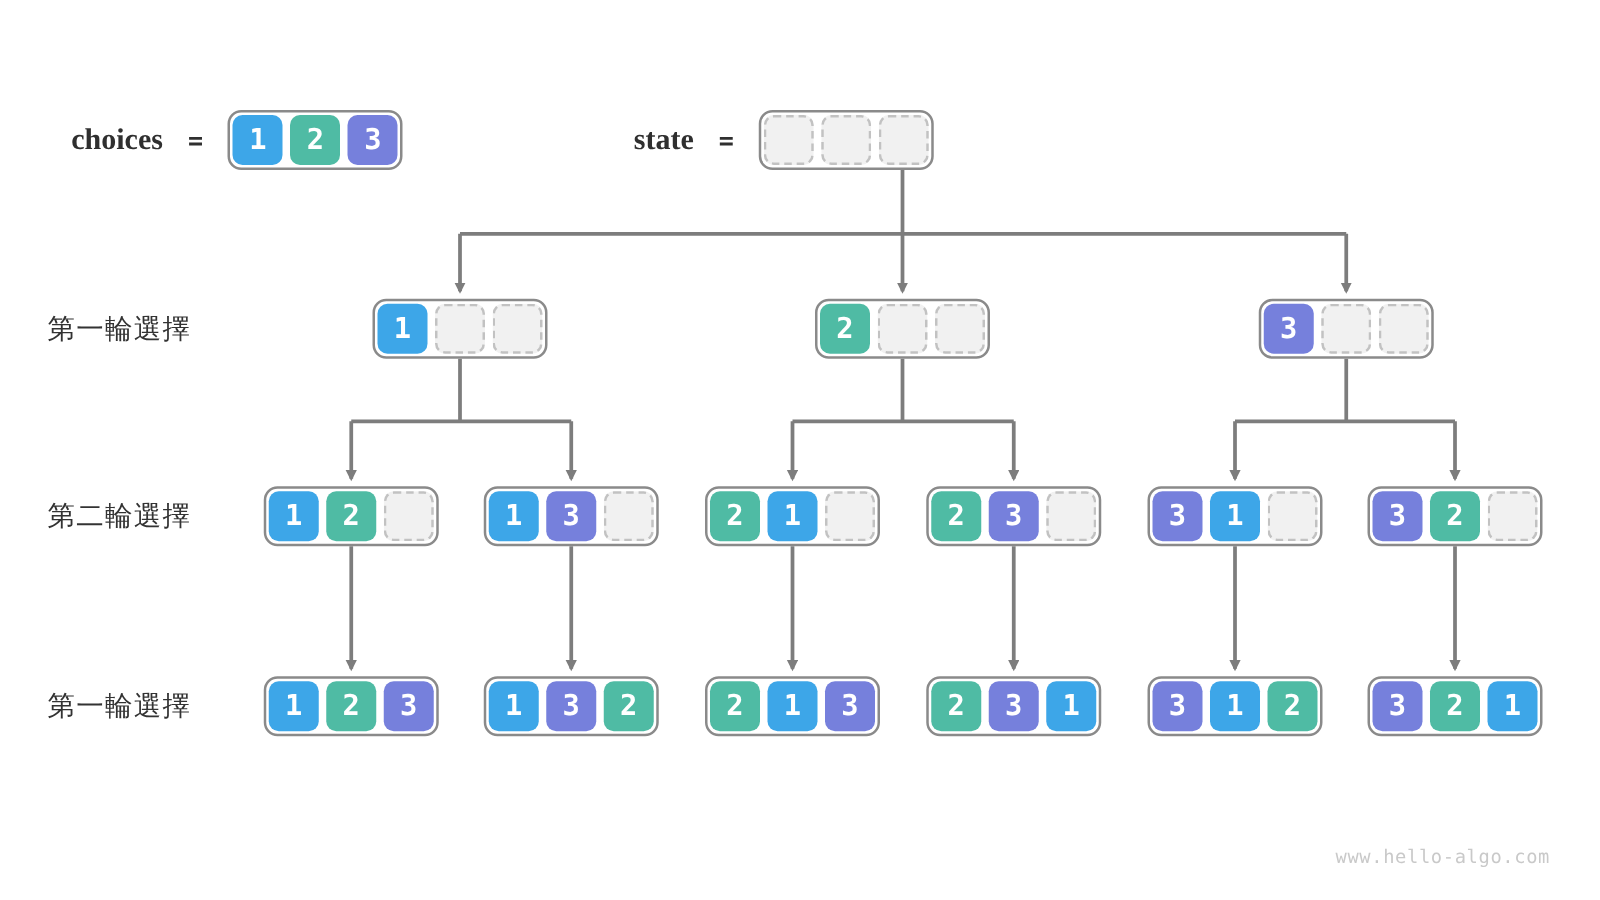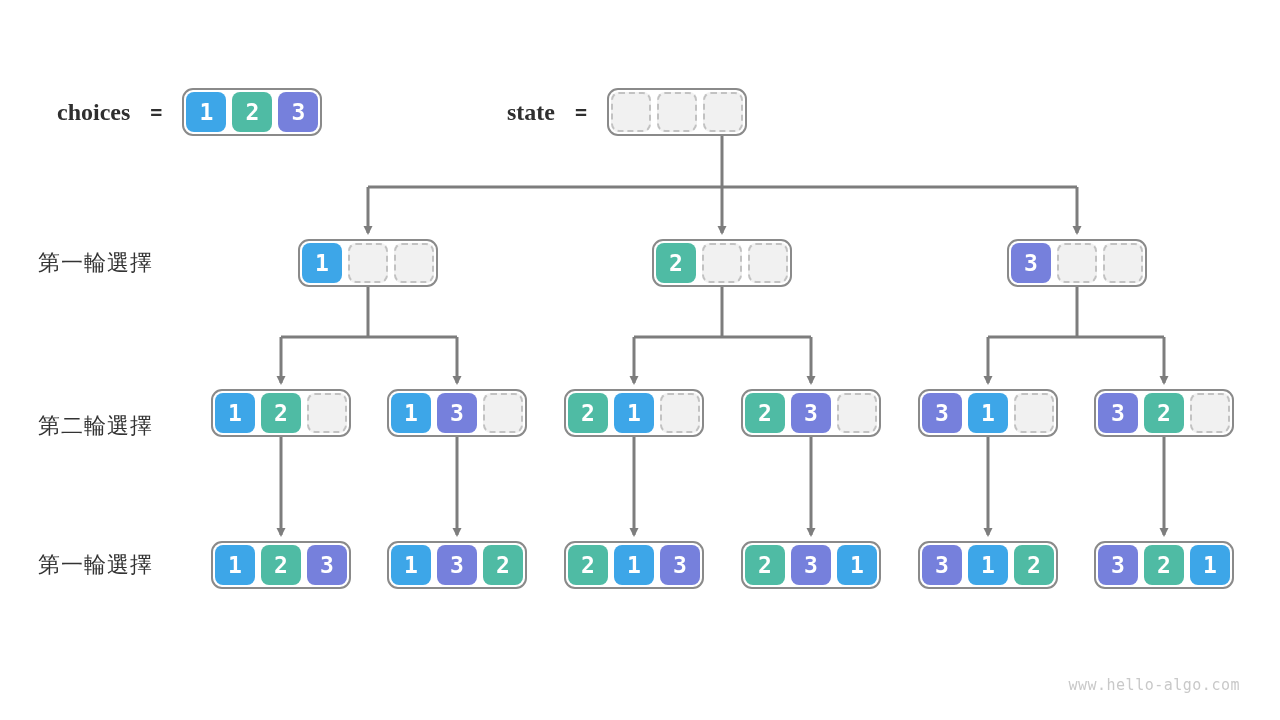--- a/index.html
+++ b/index.html
@@ -136,21 +136,21 @@
     <span class="kw">state</span>
     <span class="eq">=</span>
     <div id="state-box"><div class="abox">
           <div class="cell empty"></div>
           <div class="cell empty"></div>
           <div class="cell empty"></div>
         </div></div>
   </div>
 
   <div class="row-label" style="top:239px;">第一輪選擇</div>
-  <div class="row-label" style="top:402px;text-align:center;">第二輪選擇</div>
+  <div class="row-label" style="top:389px;text-align:center;">第二輪選擇</div>
   <div class="row-label" style="top:541px;">第一輪選擇</div>
 
   <div id="nodes">
       <div class="node" style="left: 298px; top: 239px;"><div class="abox">
           <div class="cell" style="background: rgb(61, 166, 232); color: rgb(255, 255, 255);">1</div>
           <div class="cell empty"></div>
           <div class="cell empty"></div>
         </div></div>
       <div class="node" style="left: 652px; top: 239px;"><div class="abox">
           <div class="cell" style="background: rgb(79, 187, 164); color: rgb(255, 255, 255);">2</div>

